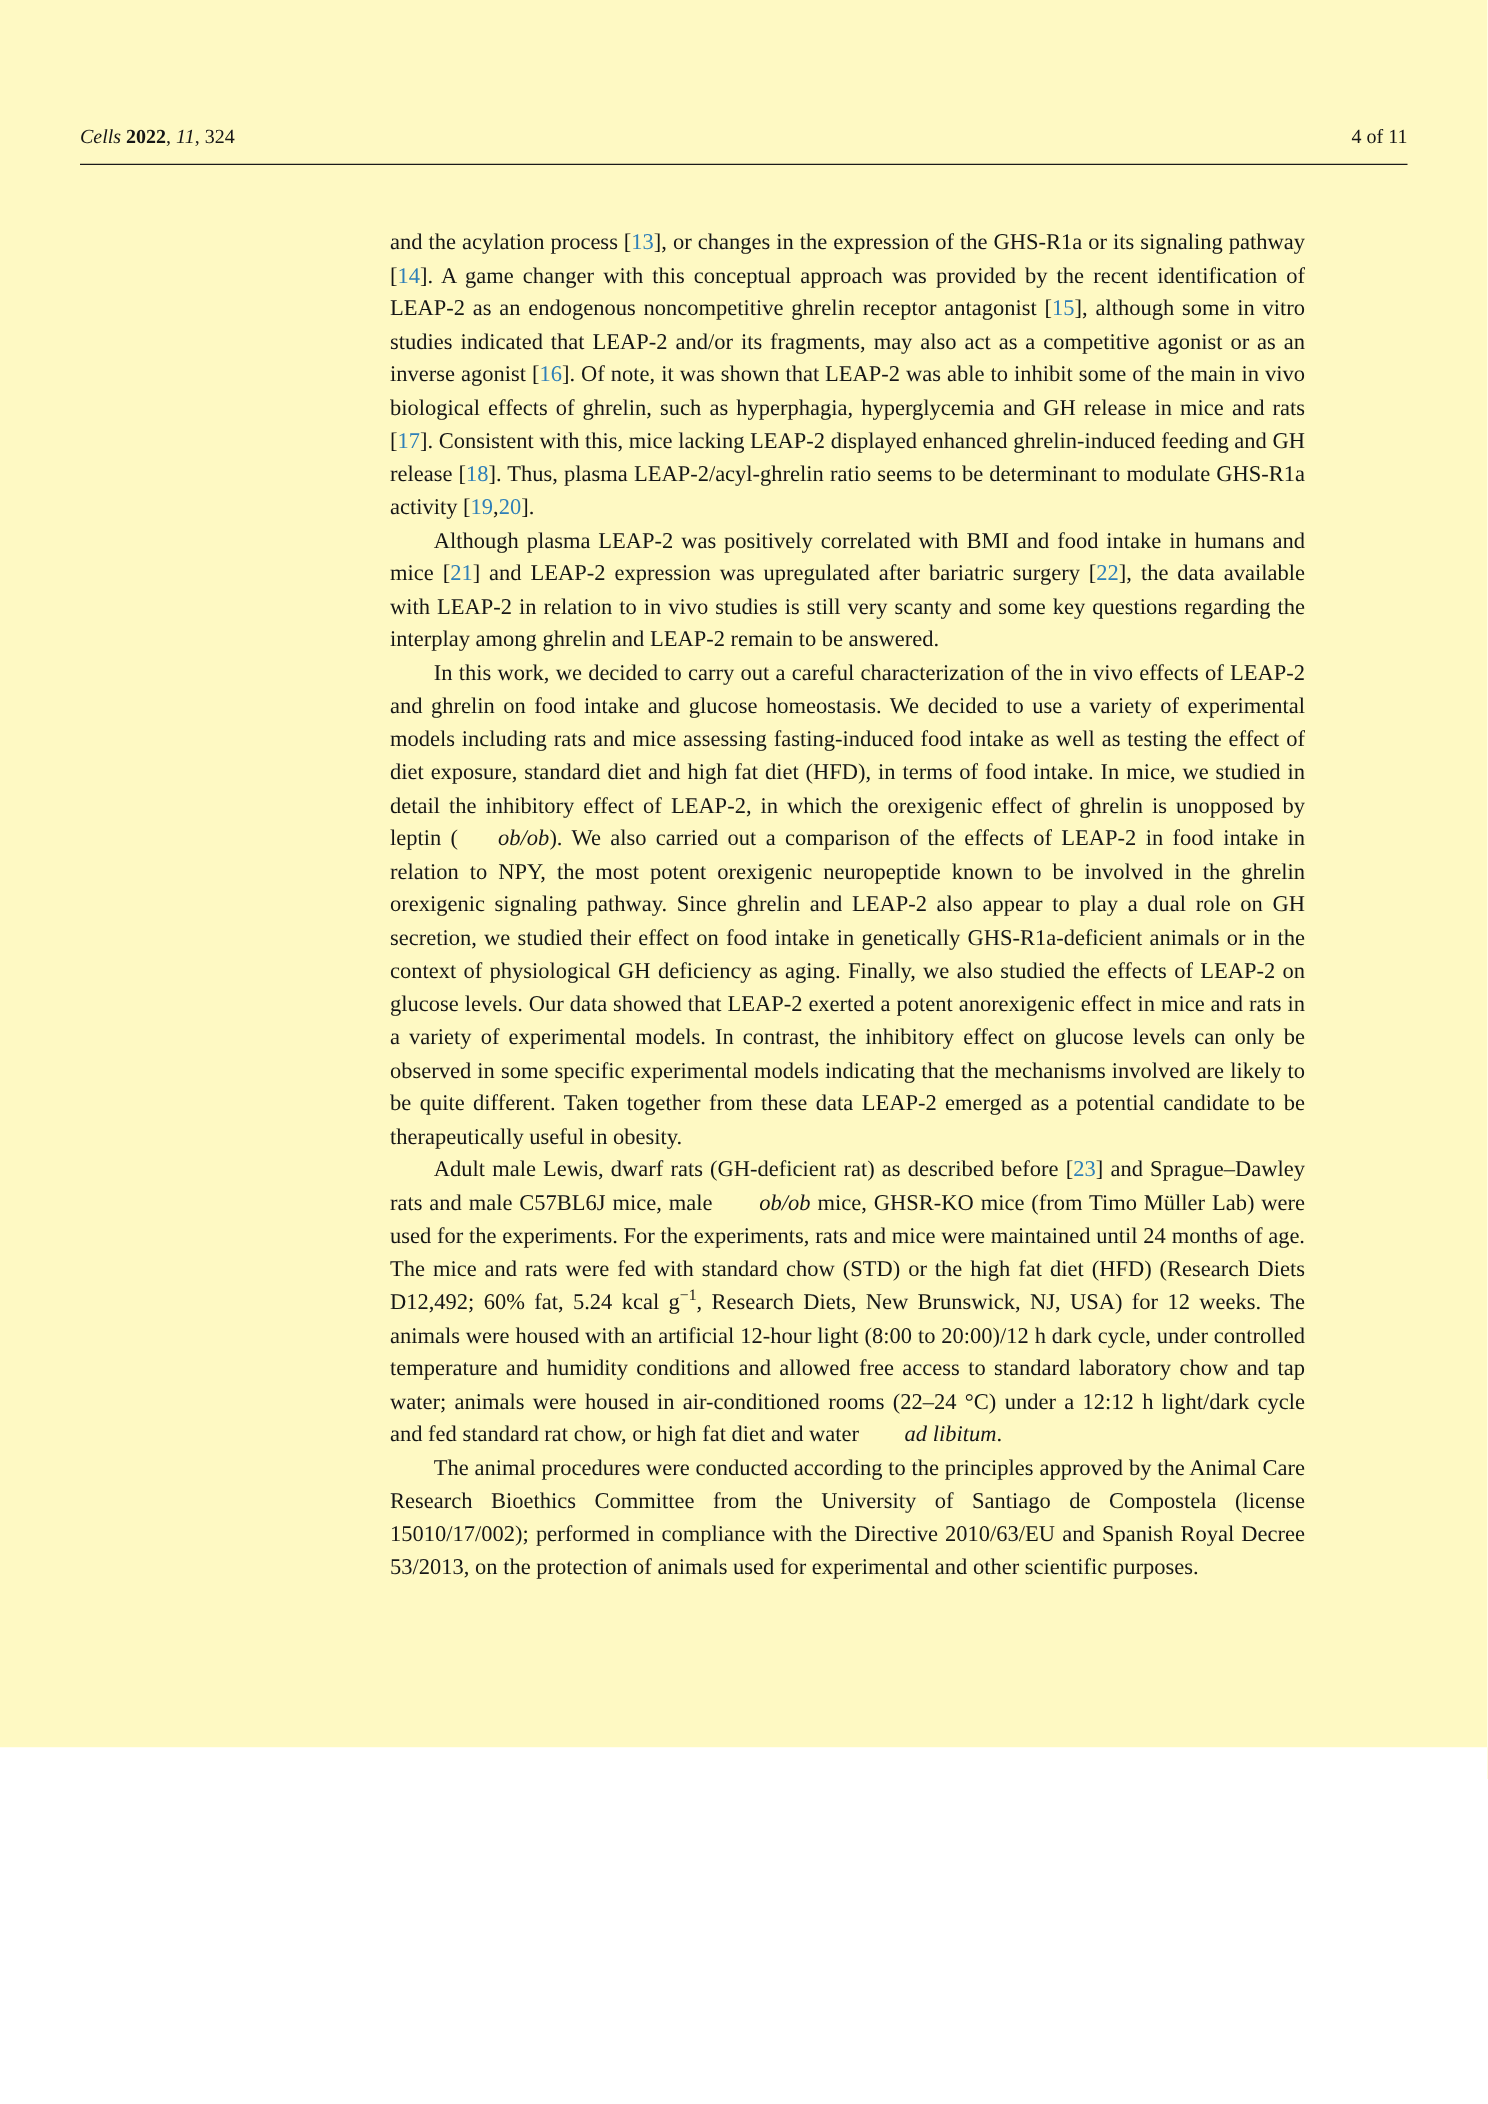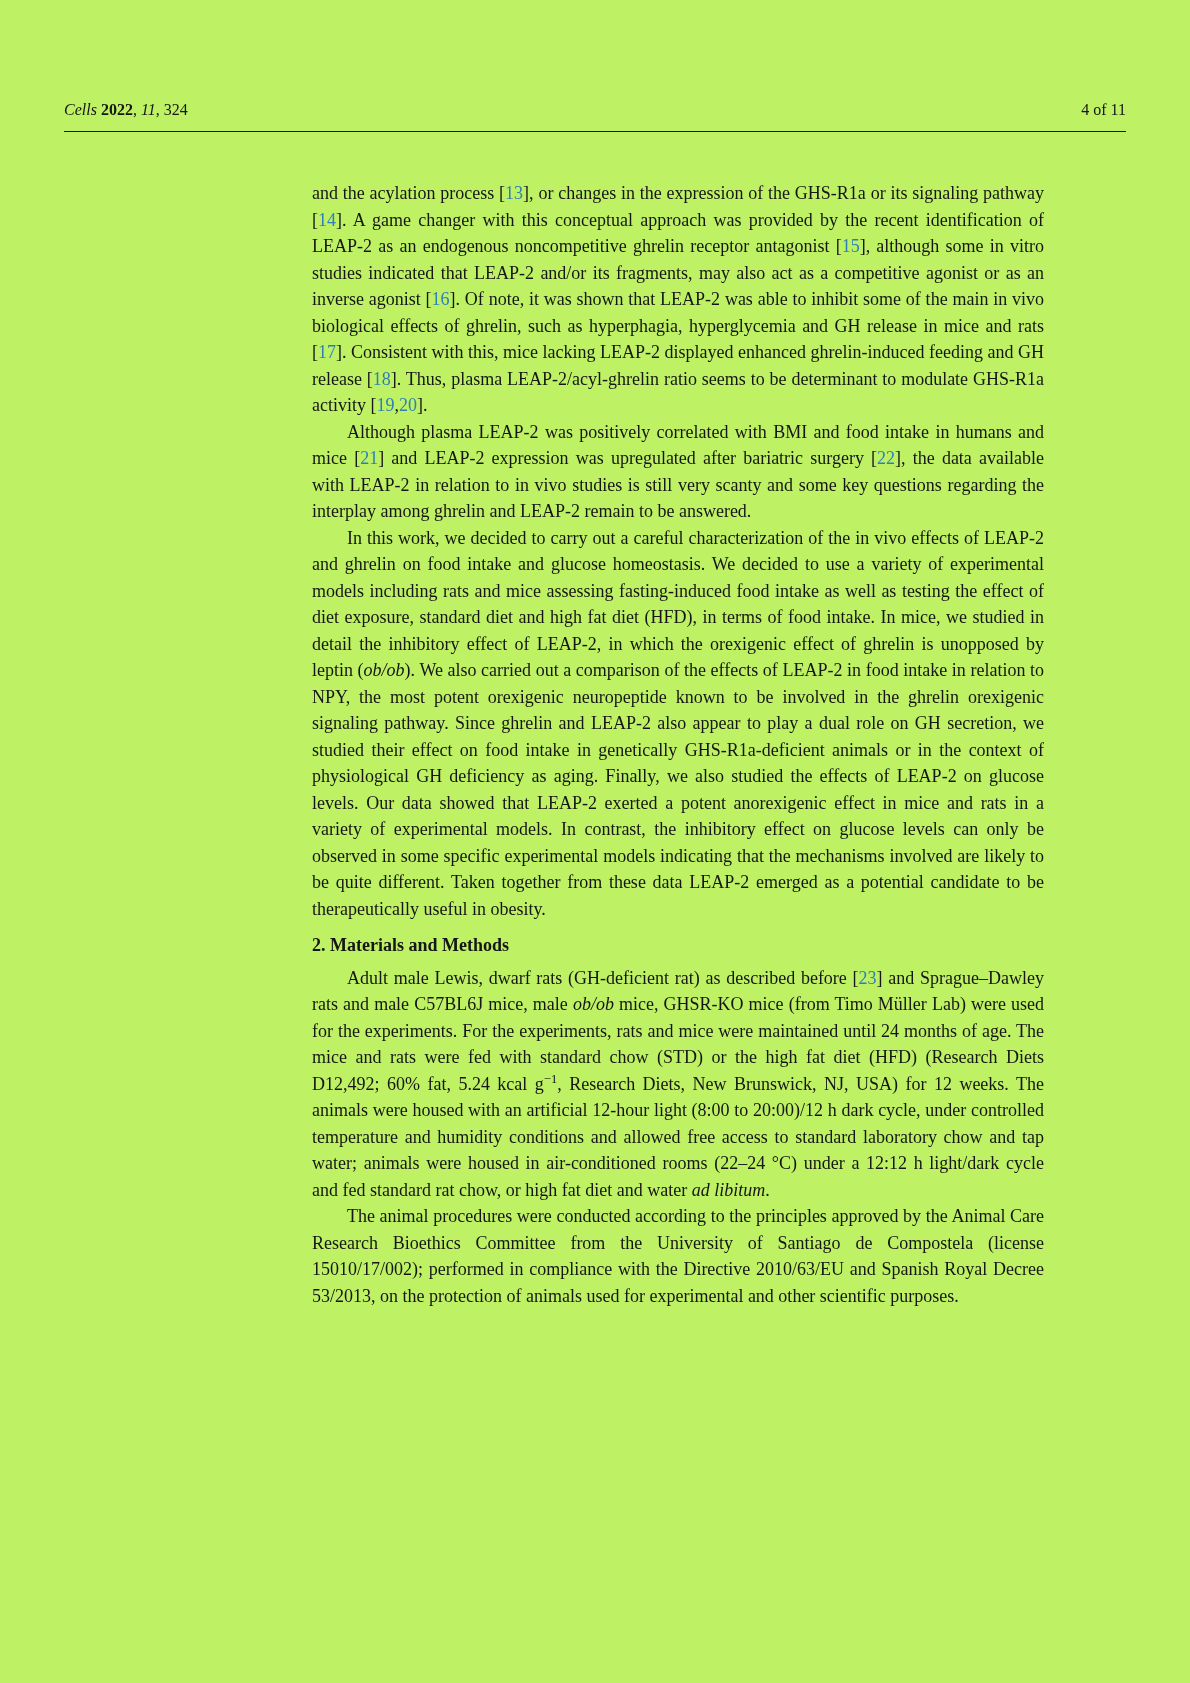--- a/index.html
+++ b/index.html
@@ -1,19 +1,19 @@
 <!DOCTYPE html>
 <html style="--cite: #2e7fb8;"><head>
 <meta charset="utf-8">
 <style>
   html,body{margin:0;padding:0;background:#ffffff;}
   .page{
     position:relative;
-    width:1190px;height:1683px;
-    background:#bef264;
+    width:1190px;height:1398px;
+    background:#fef9c3;
     font-family:"Liberation Serif", serif;
     color:#161616;
     overflow:hidden;
   }
   .header{
     position:absolute;left:64px;right:64px;top:100px;
     display:flex;justify-content:space-between;align-items:baseline;
     font-size:16px;line-height:20px;
   }
   .header .it{font-style:italic;}
@@ -36,38 +36,37 @@
   }
   .body-col h3{
     font-size:18px;line-height:26.5px;font-weight:normal;font-style:italic;
     margin:0 0 6px 0;text-align:left;
   }
   a.cite{
     color:var(--cite,#2e7fb8);
     text-decoration:none;cursor:pointer;
   }
   sup{font-size:70%;line-height:0;vertical-align:super;}
-  em{}
+  em{margin-left:32px;}
 </style>
 </head>
 <body>
 
 <div class="page">
 
   <div class="header">
     <div>
       <span class="it">Cells</span><span> </span><span class="bd">2022</span><span>, </span><span class="it">11</span><span>, 324</span>
     </div>
     <div>4 of 11</div>
   </div>
 
   <div class="rule"></div>
 
   <main class="body-col">
       <p class="body"><span>and the acylation process [</span><a class="cite">13</a><span>], or changes in the expression of the GHS-R1a or its signaling pathway [</span><a class="cite">14</a><span>].  A game changer with this conceptual approach was provided by the recent identification of LEAP-2 as an endogenous noncompetitive ghrelin receptor antagonist [</span><a class="cite">15</a><span>], although some in vitro studies indicated that LEAP-2 and/or its fragments, may also act as a competitive agonist or as an inverse agonist [</span><a class="cite">16</a><span>]. Of note, it was shown that LEAP-2 was able to inhibit some of the main in vivo biological effects of ghrelin, such as hyperphagia, hyperglycemia and GH release in mice and rats [</span><a class="cite">17</a><span>].  Consistent with this, mice lacking LEAP-2 displayed enhanced ghrelin-induced feeding and GH release [</span><a class="cite">18</a><span>].  Thus, plasma LEAP-2/acyl-ghrelin ratio seems to be determinant to modulate GHS-R1a activity [</span><a class="cite">19</a><span>,</span><a class="cite">20</a><span>].</span></p>
       <p class="body indent"><span>Although plasma LEAP-2 was positively correlated with BMI and food intake in humans and mice [</span><a class="cite">21</a><span>] and LEAP-2 expression was upregulated after bariatric surgery [</span><a class="cite">22</a><span>], the data available with LEAP-2 in relation to in vivo studies is still very scanty and some key questions regarding the interplay among ghrelin and LEAP-2 remain to be answered.</span></p>
       <p class="body indent"><span>In this work, we decided to carry out a careful characterization of the in vivo effects of LEAP-2 and ghrelin on food intake and glucose homeostasis.  We decided to use a variety of experimental models including rats and mice assessing fasting-induced food intake as well as testing the effect of diet exposure, standard diet and high fat diet (HFD), in terms of food intake. In mice, we studied in detail the inhibitory effect of LEAP-2, in which the orexigenic effect of ghrelin is unopposed by leptin (</span><em>ob/ob</em><span>). We also carried out a comparison of the effects of LEAP-2 in food intake in relation to NPY, the most potent orexigenic neuropeptide known to be involved in the ghrelin orexigenic signaling pathway.  Since ghrelin and LEAP-2 also appear to play a dual role on GH secretion, we studied their effect on food intake in genetically GHS-R1a-deficient animals or in the context of physiological GH deficiency as aging.  Finally, we also studied the effects of LEAP-2 on glucose levels. Our data showed that LEAP-2 exerted a potent anorexigenic effect in mice and rats in a variety of experimental models.  In contrast, the inhibitory effect on glucose levels can only be observed in some specific experimental models indicating that the mechanisms involved are likely to be quite different.  Taken together from these data LEAP-2 emerged as a potential candidate to be therapeutically useful in obesity.</span></p>
-      <h2><span>2. Materials and Methods</span></h2>
       <p class="body indent"><span>Adult male Lewis, dwarf rats (GH-deficient rat) as described before [</span><a class="cite">23</a><span>] and Sprague–Dawley rats and male C57BL6J mice, male </span><em>ob/ob</em><span> mice, GHSR-KO mice (from Timo Müller Lab) were used for the experiments. For the experiments, rats and mice were maintained until 24 months of age.  The mice and rats were fed with standard chow (STD) or the high fat diet (HFD) (Research Diets D12,492; 60% fat, 5.24 kcal g</span><sup>−1</sup><span>, Research Diets, New Brunswick, NJ, USA) for 12 weeks.  The animals were housed with an artificial 12-hour light (8:00 to 20:00)/12 h dark cycle, under controlled temperature and humidity conditions and allowed free access to standard laboratory chow and tap water; animals were housed in air-conditioned rooms (22–24 °C) under a 12:12 h light/dark cycle and fed standard rat chow, or high fat diet and water </span><em>ad libitum</em><span>.</span></p>
       <p class="body indent"><span>The animal procedures were conducted according to the principles approved by the Animal Care Research Bioethics Committee from the University of Santiago de Compostela (license 15010/17/002); performed in compliance with the Directive 2010/63/EU and Spanish Royal Decree 53/2013, on the protection of animals used for experimental and other scientific purposes.</span></p>
     </main>
 
 </div>
 
 </body></html>

